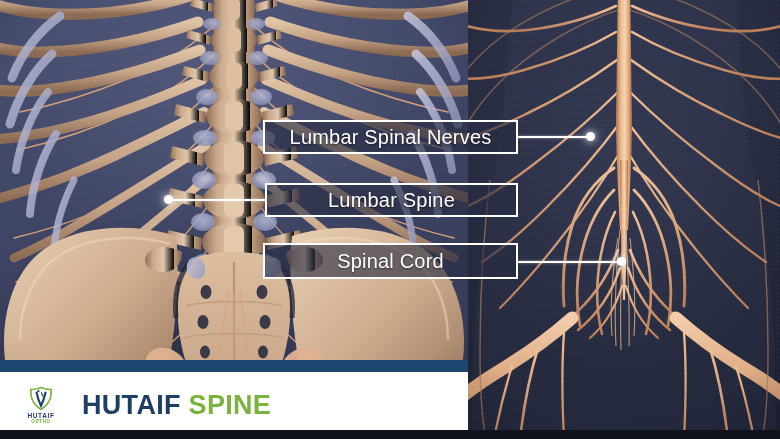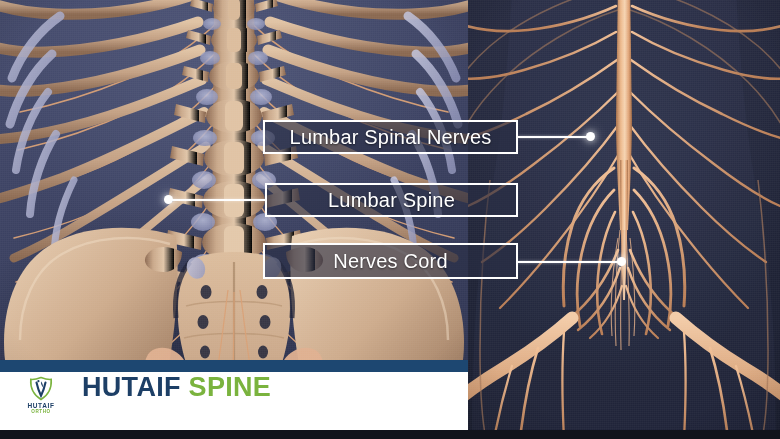--- a/index.html
+++ b/index.html
@@ -101,20 +101,21 @@
     width: 468px; height: 12px;
     background: #1d4771;
     z-index: 30;
   }
   #brand-bar {
     position: absolute;
     left: 0; top: 372px;
     width: 468px; height: 67px;
     background: #ffffff;
     display: flex;
+    align-items: center;
     z-index: 30;
   }
   #brand-logo {
     width: 46px; height: 46px;
     margin-left: 18px;
     flex: none;
     display: flex;
     flex-direction: column;
     align-items: center;
     justify-content: center;
@@ -486,21 +487,21 @@
   <div class="leader" id="leader-spine"></div>
   <div class="leader-dot" id="leader-spine-dot"></div>
 
   <div class="leader" id="leader-cord"></div>
   <div class="leader-dot" id="leader-cord-dot"></div>
 
   <div class="callout" id="callout-nerves">Lumbar Spinal Nerves</div>
 
   <div class="callout" id="callout-spine">Lumbar Spine</div>
 
-  <div class="callout" id="callout-cord">Nerves Cord</div>
+  <div class="callout" id="callout-cord">Spinal Cord</div>
 
   <div id="brand-strip"></div>
 
   <div id="brand-bar">
     <div id="brand-logo">
       <svg width="26" height="26" viewBox="0 0 26 26">
         <path d="M13 1.5 C17.5 3.2 21.2 3.6 23.2 3.4 C23.6 9.5 22.4 17.8 13 23.5
                  C3.6 17.8 2.4 9.5 2.8 3.4 C4.8 3.6 8.5 3.2 13 1.5 Z" fill="none" stroke="#7ab33e" stroke-width="1.6"></path>
         <path d="M8.5 6.5 C9.6 11.5 11.2 16 13 19.8 C14.8 16 16.4 11.5 17.5 6.5" fill="none" stroke="#1d3f66" stroke-width="2.1" stroke-linecap="round"></path>
         <path d="M13 5.2 C14.4 7.2 15.2 9.2 15 11.2 C13.6 9.6 12.6 7.6 13 5.2 Z" fill="#1d3f66"></path>

